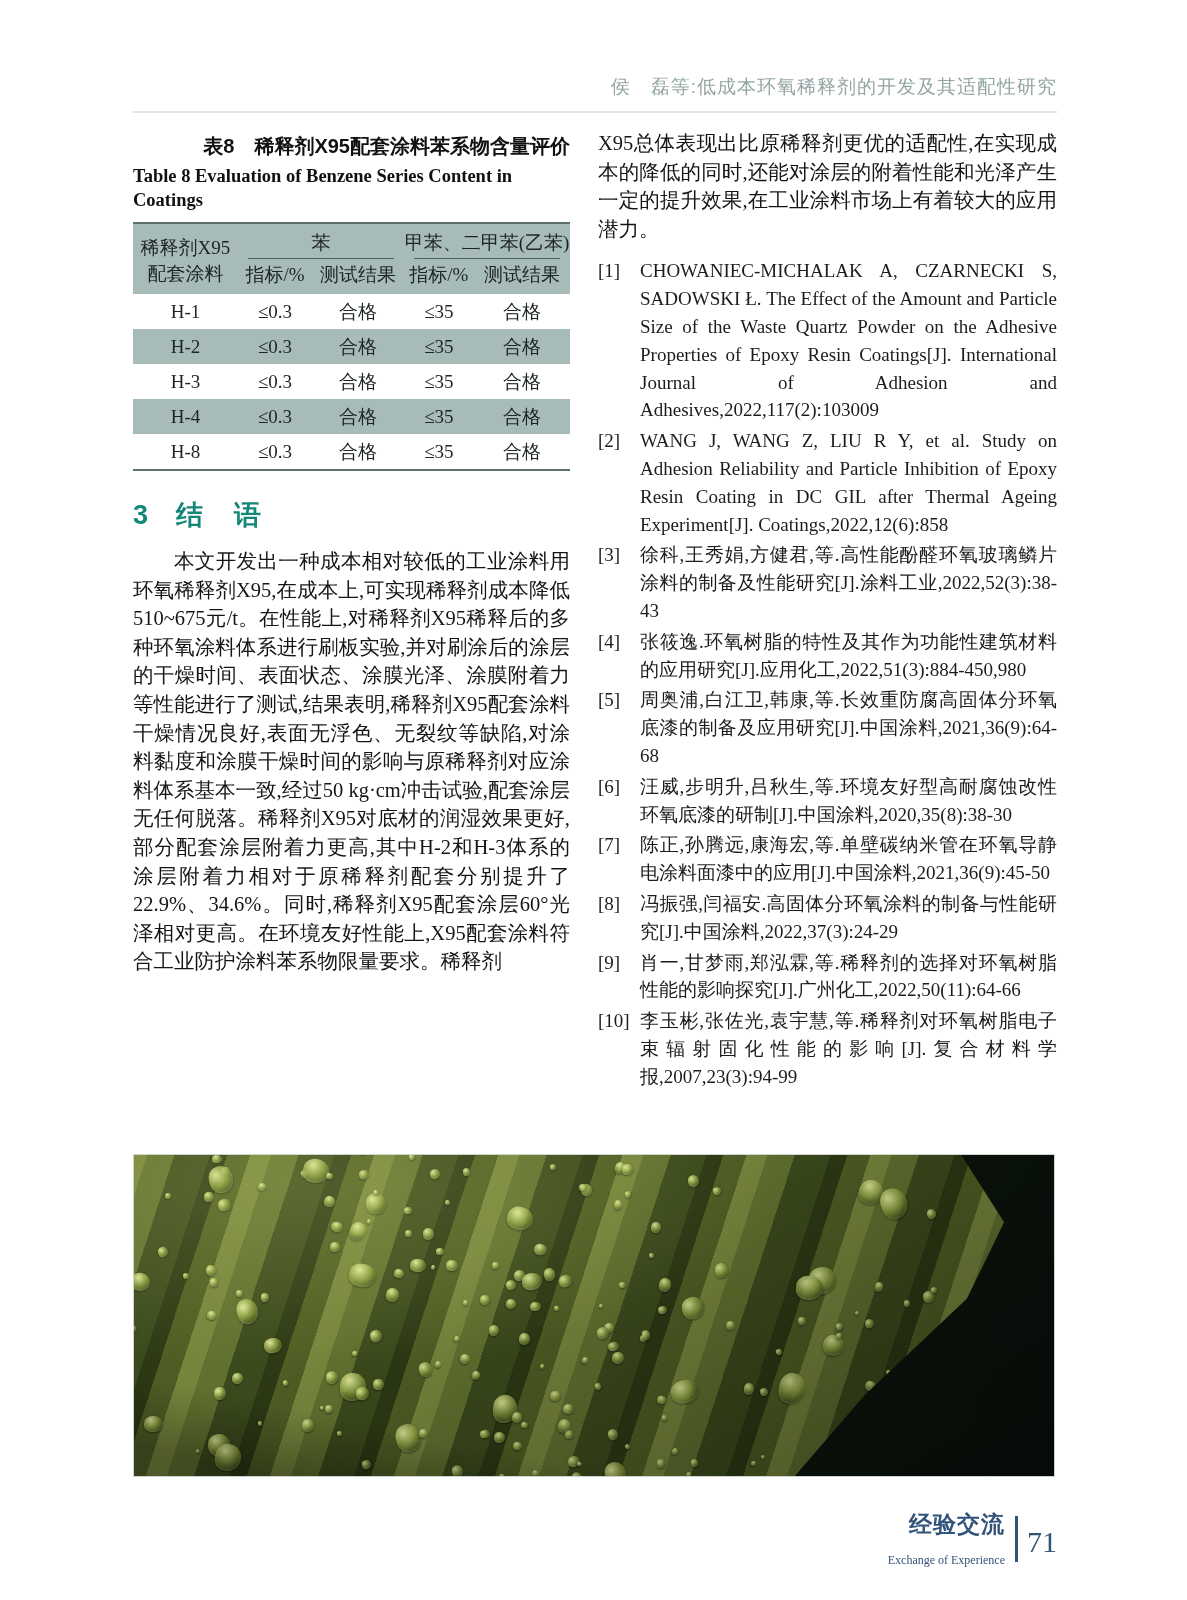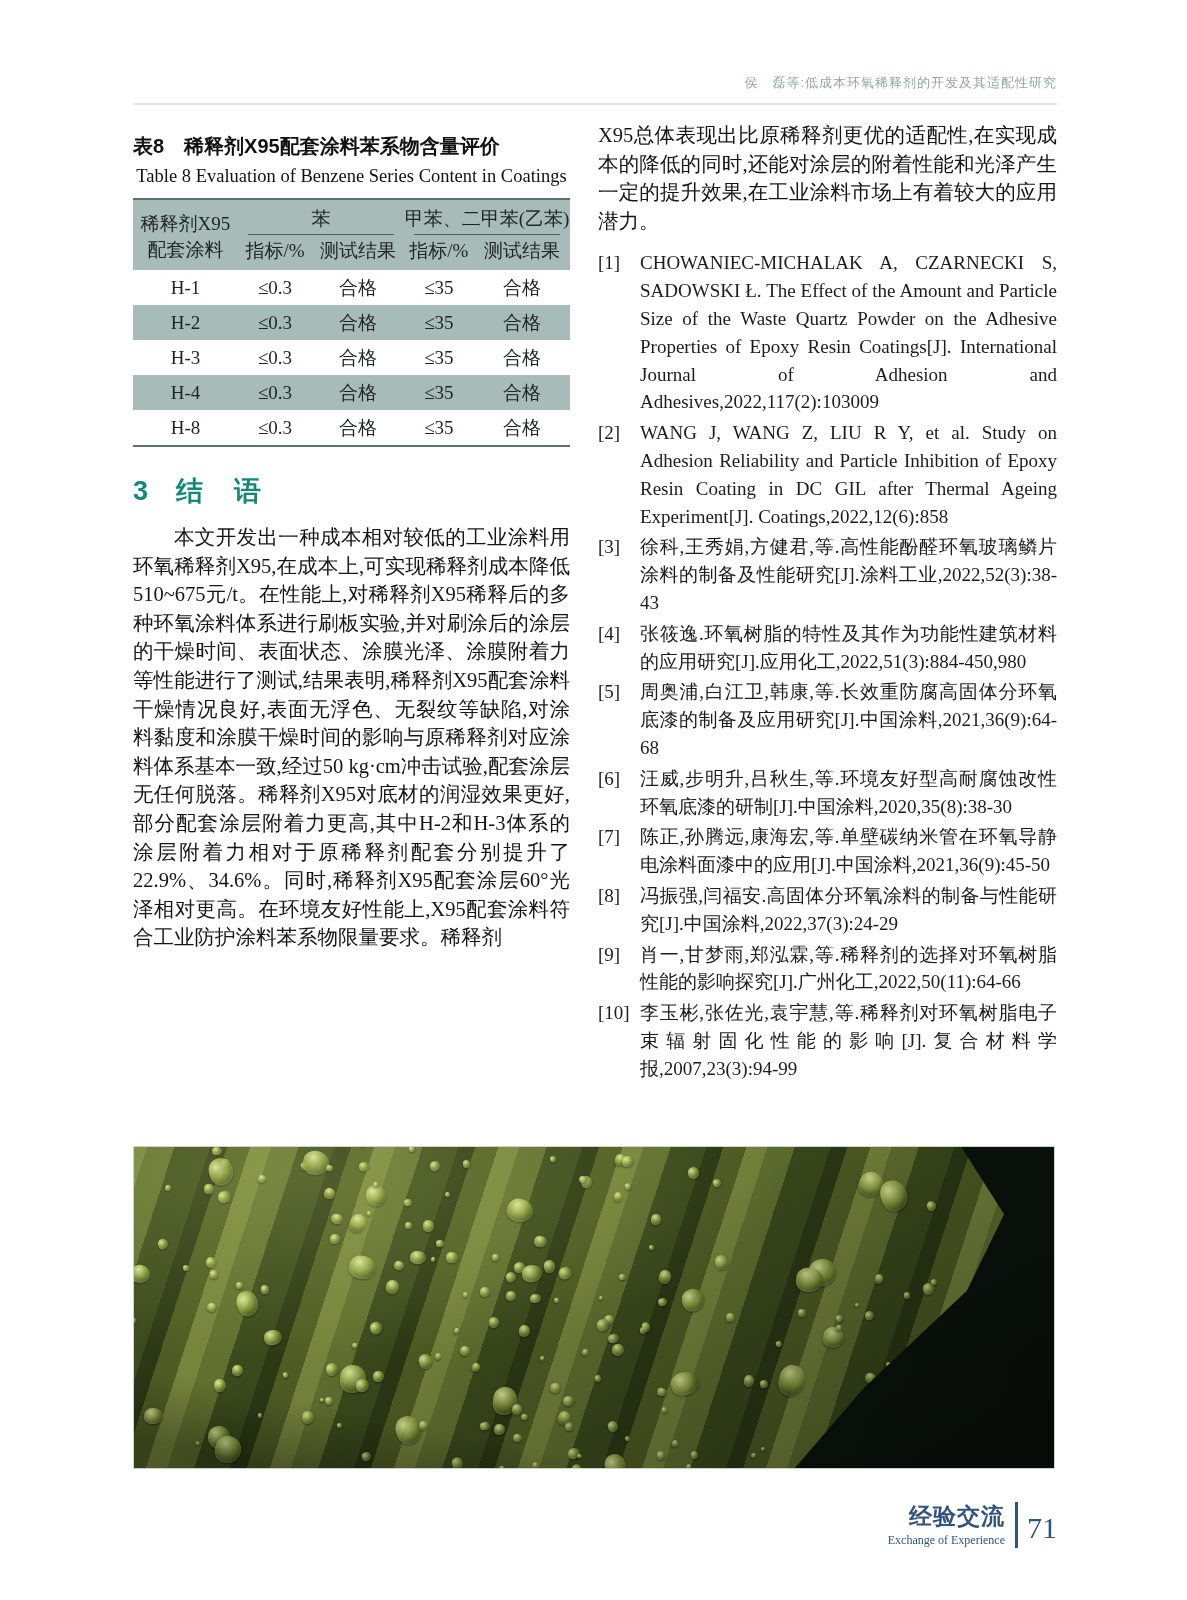--- a/index.html
+++ b/index.html
@@ -3,37 +3,37 @@
 <meta charset="utf-8">
 <style>
   * { margin:0; padding:0; box-sizing:border-box; }
   html,body { background:#ffffff; }
   body { width:1187px; height:1600px; overflow:hidden;
          font-family:"Liberation Serif", serif; color:#1c1c1c; }
   .page { width:1187px; height:1600px; background:#fff;
           padding:74px 130px 0 133px; position:relative; }
 
   
-  .running-head { text-align:right; font-size:13px; letter-spacing:1px;
+  .running-head { text-align:right; font-size:19px; letter-spacing:1px;
                   color:#93a6a4; font-family:"Liberation Sans", sans-serif; }
   .head-rule { margin-top:11px; border-bottom:2px solid #e3e3e3; }
 
   
   .columns { display:flex; gap:28px; margin-top:16px; height:998px; overflow:hidden; }
   .col-left  { width:437px; flex:none; }
   .col-right { width:459px; flex:none; }
 
   .body-text { font-size:20.5px; line-height:28.6px; text-align:justify;
                text-justify:inter-character; color:#151515; }
   .indent { text-indent:2em; }
 
   
-  .cap-cn { margin-top:12px; text-align:left; font-weight:bold; font-size:20px;
+  .cap-cn { margin-top:4px; text-align:right; font-weight:bold; font-size:20px;
             font-family:"Liberation Sans", sans-serif; color:#111; }
-  .cap-en { text-align:center; font-weight:normal; font-size:18.5px; line-height:24px;
+  .cap-en { text-align:left; font-weight:bold; font-size:18.5px; line-height:24px;
             margin-top:4px; color:#111; }
 
   
   table { width:100%; border-collapse:collapse; margin-top:10px;
           font-size:19px; text-align:center; color:#1d2524; }
   thead { background:#a7bbb8; }
   th { font-weight:normal; padding:3px 0; }
   th.group { position:relative; }
   th.group::after { content:''; position:absolute; left:10px; right:10px; bottom:0;
                     border-bottom:1.5px solid #4e605d; }
@@ -79,21 +79,21 @@
        rgba(228,238,160,0.95), rgba(150,170,70,0.75) 45%,
        rgba(55,72,20,0.85) 80%, rgba(20,30,8,0.9));
     box-shadow:0 1px 2px rgba(0,0,0,0.45), inset 0 -1px 2px rgba(255,255,210,0.25); }
 
   
   .page-footer { margin-top:32px; display:flex; justify-content:flex-end;
                  align-items:center; color:#33547a; }
   .footer-labels { text-align:right; margin-right:10px; }
   .footer-cn { font-size:23px; font-weight:bold;
                font-family:"Liberation Sans", sans-serif; letter-spacing:1px; }
-  .footer-en { font-size:12px; margin-top:1px; }
+  .footer-en { font-size:12px; margin-top:13px; }
   .footer-bar { width:3px; height:46px; background:#33547a; }
   .footer-num { font-size:30px; margin-left:9px; padding-top:6px; }
 </style>
 </head>
 <body>
 
 <div class="page">
 
   <header class="running-head">
     <span>侯　磊等:低成本环氧稀释剂的开发及其适配性研究</span>

